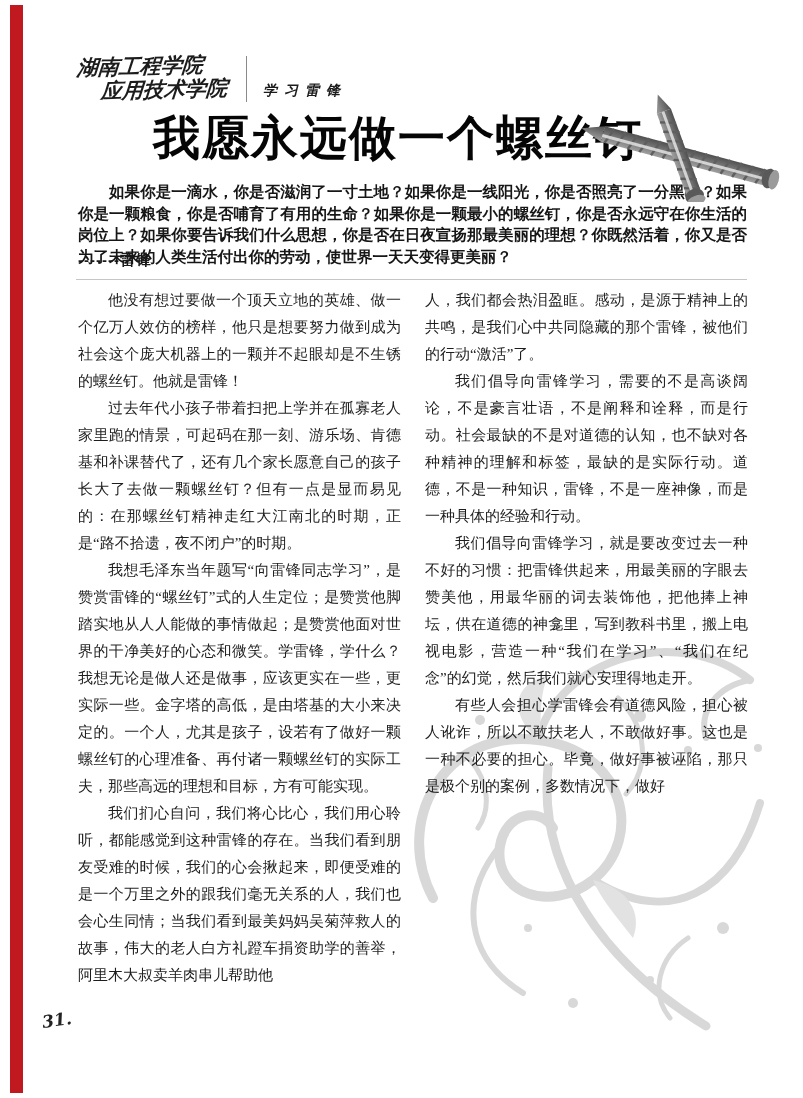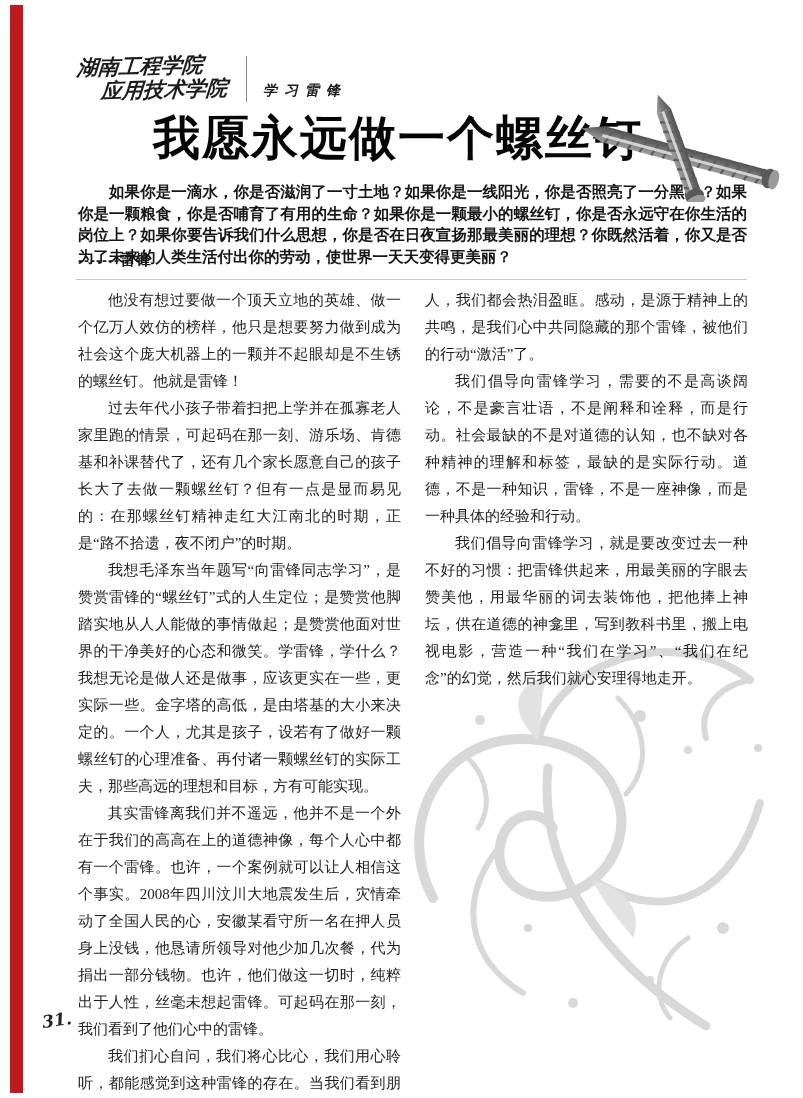--- a/index.html
+++ b/index.html
@@ -185,23 +185,23 @@
     <path d="M150 142 C 120 115, 125 85, 160 78 C 150 100, 155 122, 150 142 Z"></path>
     <path d="M205 282 C 240 290, 255 315, 245 340 C 228 318, 212 300, 205 282 Z"></path>
   </g>
 </svg>
 
 <div class="columns">
   <div class="column">
     <p>他没有想过要做一个顶天立地的英雄、做一个亿万人效仿的榜样，他只是想要努力做到成为社会这个庞大机器上的一颗并不起眼却是不生锈的螺丝钉。他就是雷锋！</p>
     <p>过去年代小孩子带着扫把上学并在孤寡老人家里跑的情景，可起码在那一刻、游乐场、肯德基和补课替代了，还有几个家长愿意自己的孩子长大了去做一颗螺丝钉？但有一点是显而易见的：在那螺丝钉精神走红大江南北的时期，正是“路不拾遗，夜不闭户”的时期。</p>
     <p>我想毛泽东当年题写“向雷锋同志学习”，是赞赏雷锋的“螺丝钉”式的人生定位；是赞赏他脚踏实地从人人能做的事情做起；是赞赏他面对世界的干净美好的心态和微笑。学雷锋，学什么？我想无论是做人还是做事，应该更实在一些，更实际一些。金字塔的高低，是由塔基的大小来决定的。一个人，尤其是孩子，设若有了做好一颗螺丝钉的心理准备、再付诸一颗螺丝钉的实际工夫，那些高远的理想和目标，方有可能实现。</p>
-    <p>其实雷锋离我们并不遥远，他并不是一个外在于我们的高高在上的道德神像，每个人心中都有一个雷锋。也许，一个案例就可以让人相信这个事实。2008年四川汶川大地震发生后，灾情牵动了全国人民的心，安徽某看守所一名在押人员身上没钱，他恳请所领导对他少加几次餐，代为捐出一部分钱物。也许，他们做这一切时，纯粹出于人性，丝毫未想起雷锋。可起码在那一刻，我们看到了他们心中的雷锋。</p>
     <p>我们扪心自问，我们将心比心，我们用心聆听，都能感觉到这种雷锋的存在。当我们看到朋友受难的时候，我们的心会揪起来，即便受难的是一个万里之外的跟我们毫无关系的人，我们也会心生同情；当我们看到最美妈妈吴菊萍救人的故事，伟大的老人白方礼蹬车捐资助学的善举，阿里木大叔卖羊肉串儿帮助他</p>
   </div>
   <div class="column">
     <p class="no-indent">人，我们都会热泪盈眶。感动，是源于精神上的共鸣，是我们心中共同隐藏的那个雷锋，被他们的行动“激活”了。</p>
     <p>我们倡导向雷锋学习，需要的不是高谈阔论，不是豪言壮语，不是阐释和诠释，而是行动。社会最缺的不是对道德的认知，也不缺对各种精神的理解和标签，最缺的是实际行动。道德，不是一种知识，雷锋，不是一座神像，而是一种具体的经验和行动。</p>
     <p>我们倡导向雷锋学习，就是要改变过去一种不好的习惯：把雷锋供起来，用最美丽的字眼去赞美他，用最华丽的词去装饰他，把他捧上神坛，供在道德的神龛里，写到教科书里，搬上电视电影，营造一种“我们在学习”、“我们在纪念”的幻觉，然后我们就心安理得地走开。</p>
+    <p>有些人会担心学雷锋会有道德风险，担心被人讹诈，所以不敢扶老人，不敢做好事。这也是一种不必要的担心。毕竟，做好事被诬陷，那只是极个别的案例，多数情况下，做好</p>
   </div>
 </div>
 
 <div class="page-number">31.</div>
 
 </body></html>

